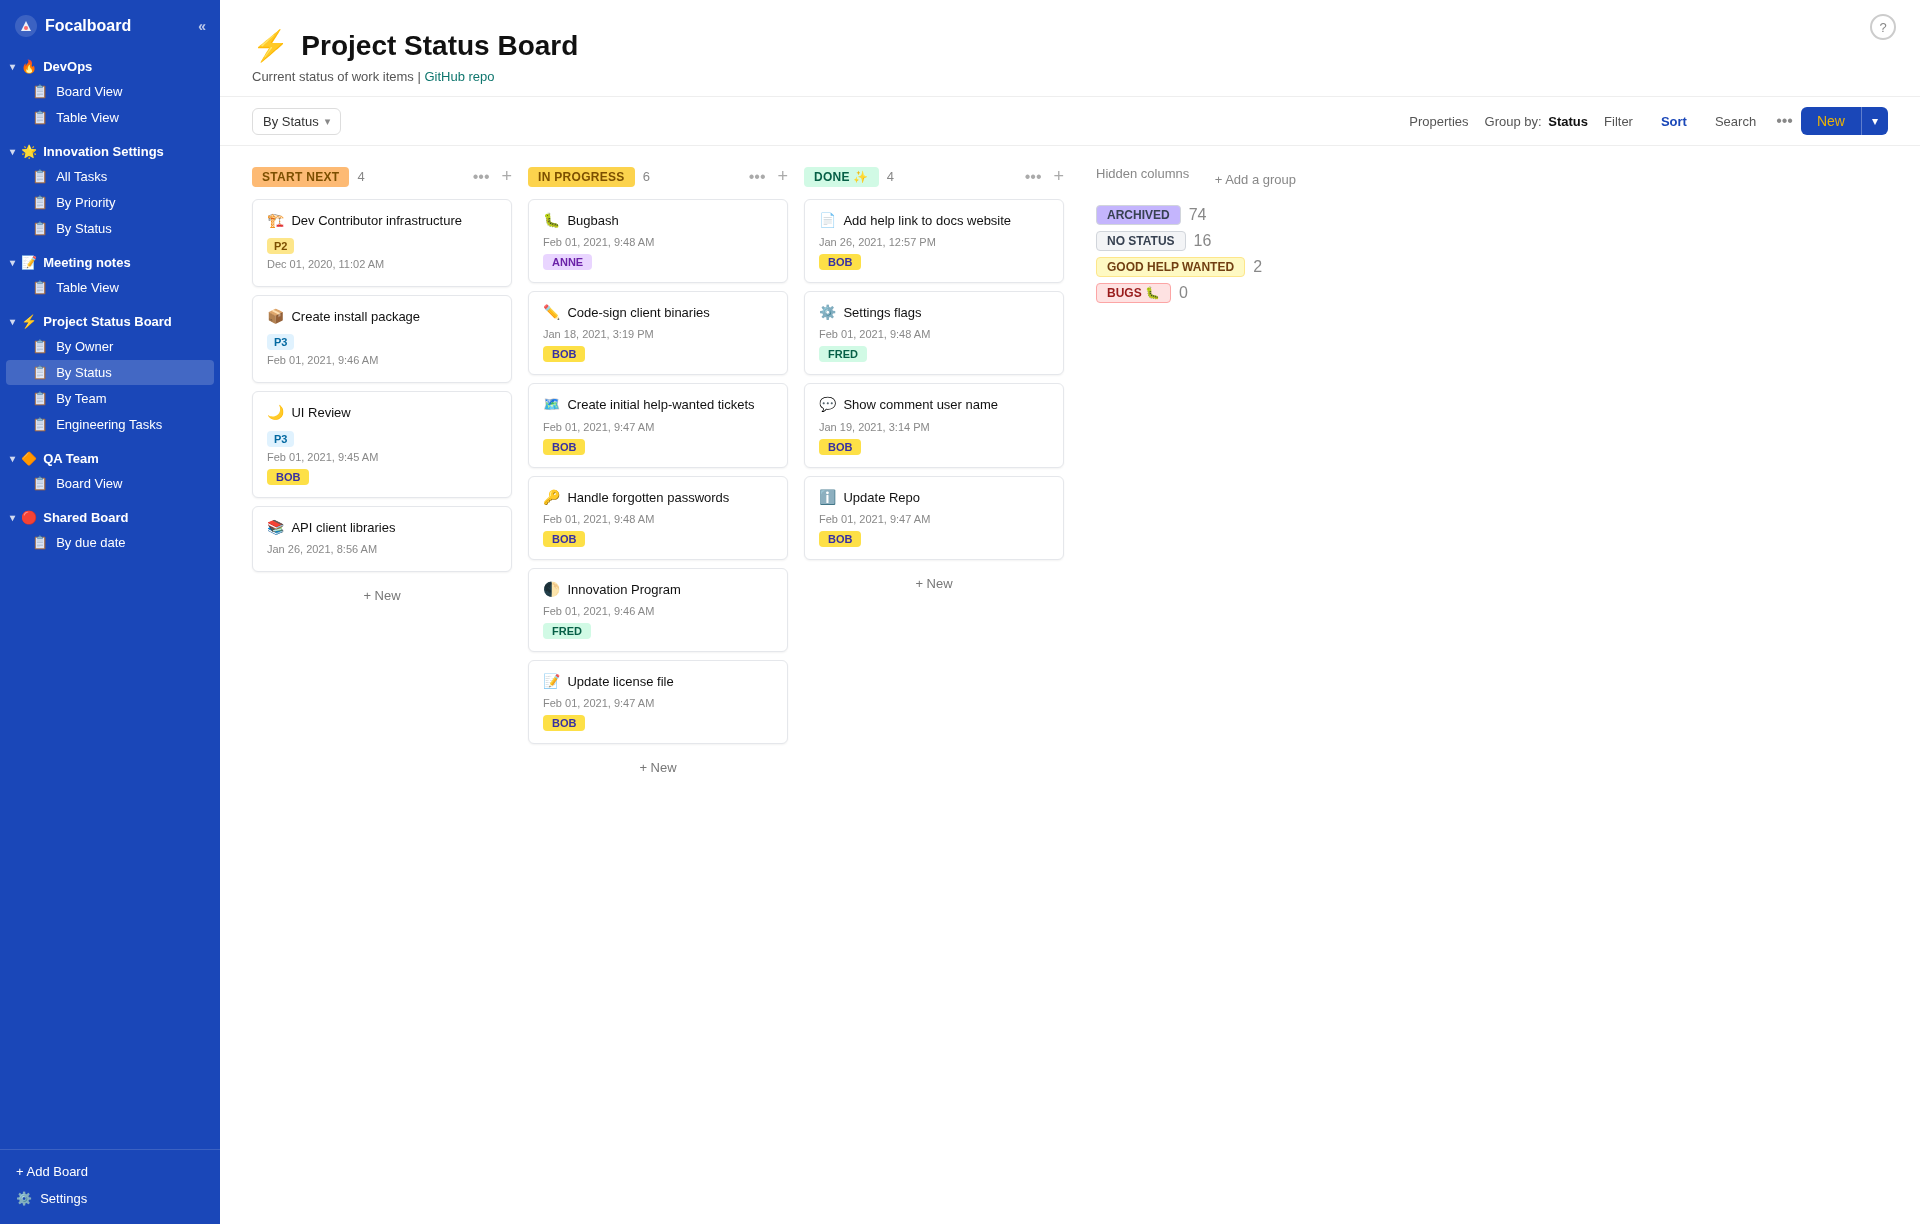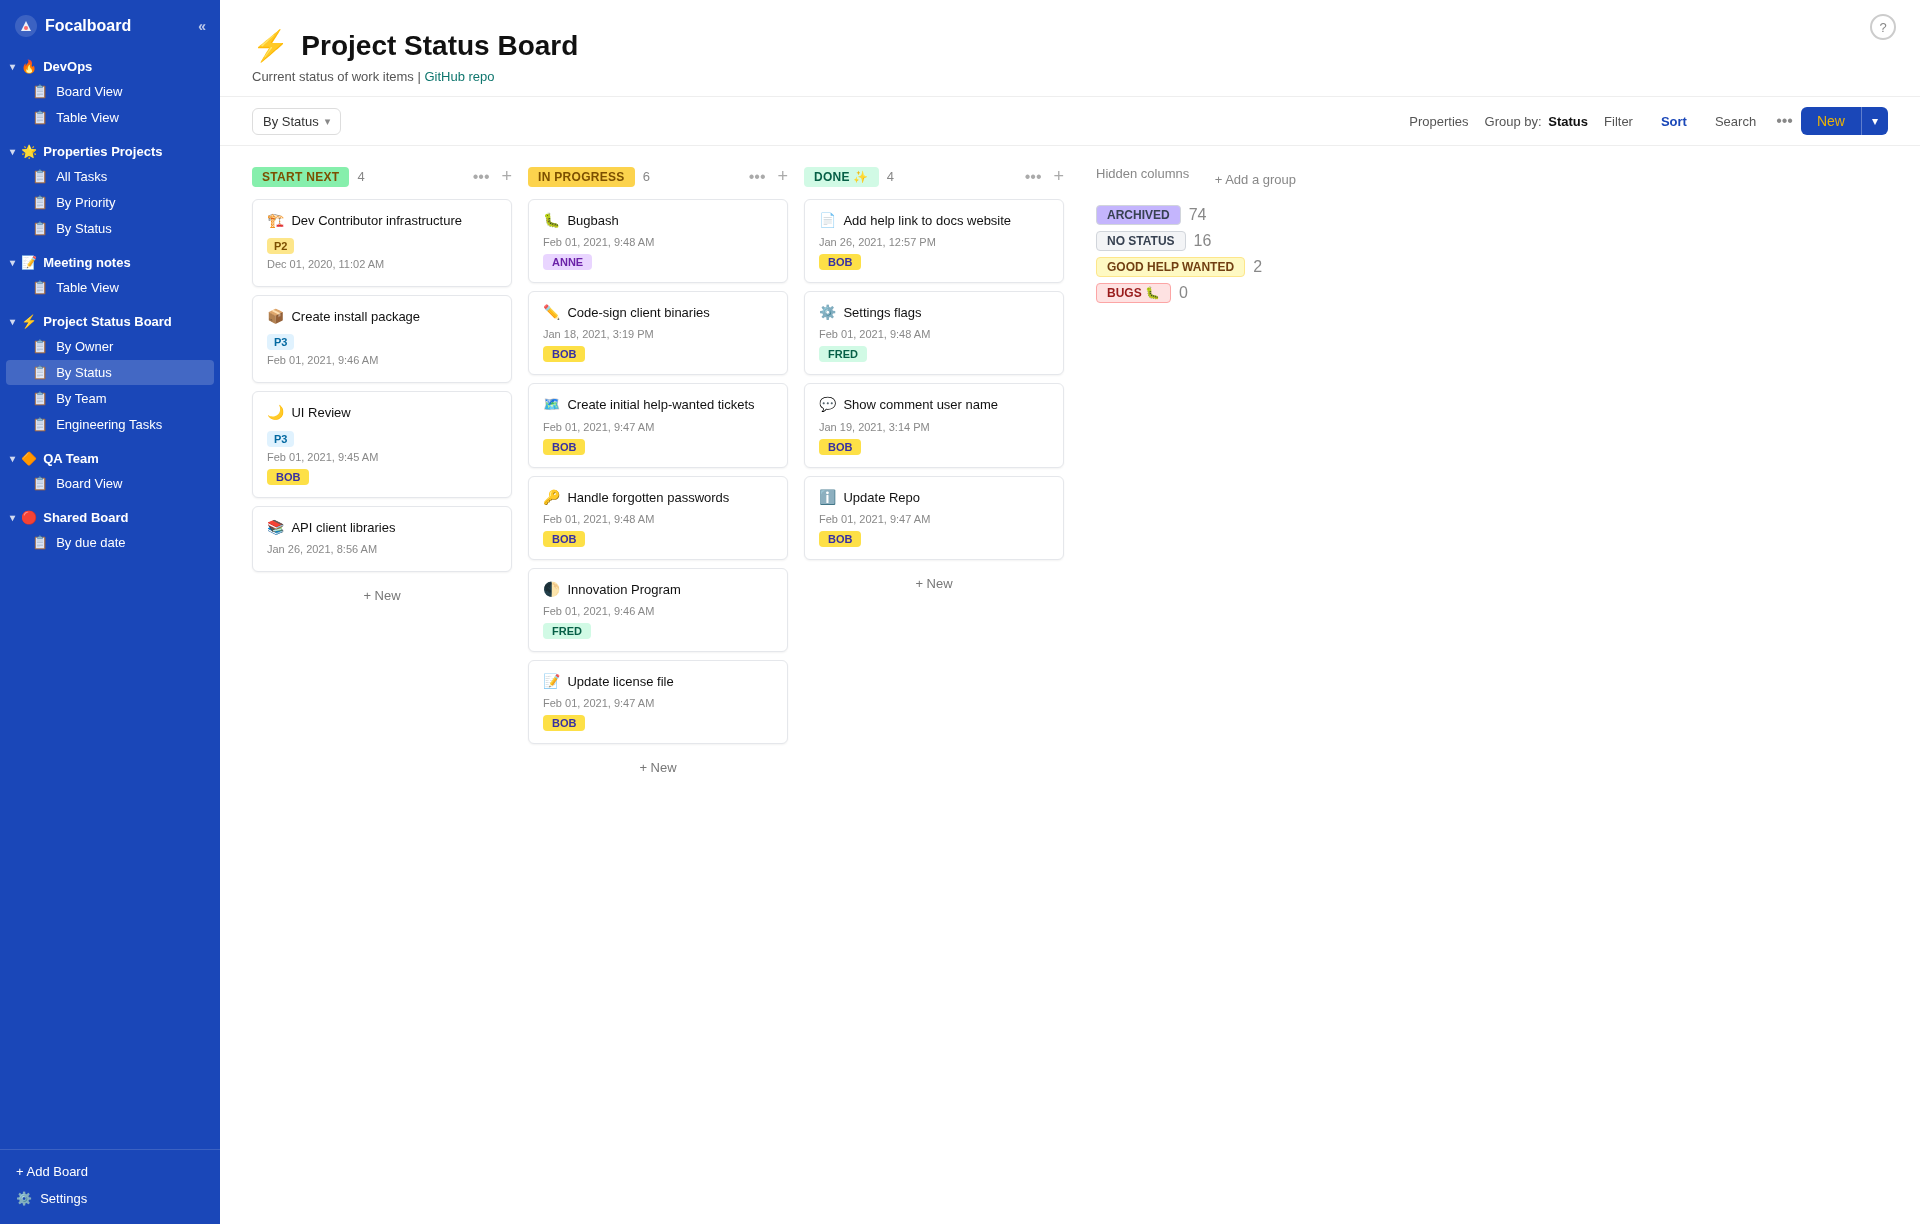--- a/index.html
+++ b/index.html
@@ -171,21 +171,21 @@
       gap: 8px;
       margin-bottom: 12px;
     }
     .column-title-badge {
       padding: 3px 10px;
       border-radius: 4px;
       font-size: 12px;
       font-weight: 700;
       letter-spacing: 0.3px;
     }
-    .badge-start { background: #86efac; color: #7c4f00; }
+    .badge-start { background: #fdba74; color: #7c4f00; }
     .badge-progress { background: #fcd34d; color: #7c4f00; }
     .badge-done { background: #d1fae5; color: #065f46; }
     .column-count { font-size: 13px; color: #888; }
     .column-dots { margin-left: auto; font-size: 16px; color: #aaa; cursor: pointer; }
     .column-add { font-size: 18px; color: #aaa; cursor: pointer; margin-left: 4px; }
 
     
     .card {
       background: #fff;
       border: 1px solid #e5e7eb;
@@ -315,21 +315,21 @@
     <div class="sidebar-item">
       <span class="sidebar-item-icon">📋</span>
       <span>Table View</span>
     </div>
   </div>
 
   <div class="sidebar-section">
     <div class="sidebar-group-header">
       <span class="chevron">▾</span>
       <span>🌟</span>
-      <span>Properties Projects</span>
+      <span>Innovation Settings</span>
     </div>
     <div class="sidebar-item">
       <span class="sidebar-item-icon">📋</span>
       <span>All Tasks</span>
     </div>
     <div class="sidebar-item">
       <span class="sidebar-item-icon">📋</span>
       <span>By Priority</span>
     </div>
     <div class="sidebar-item">

